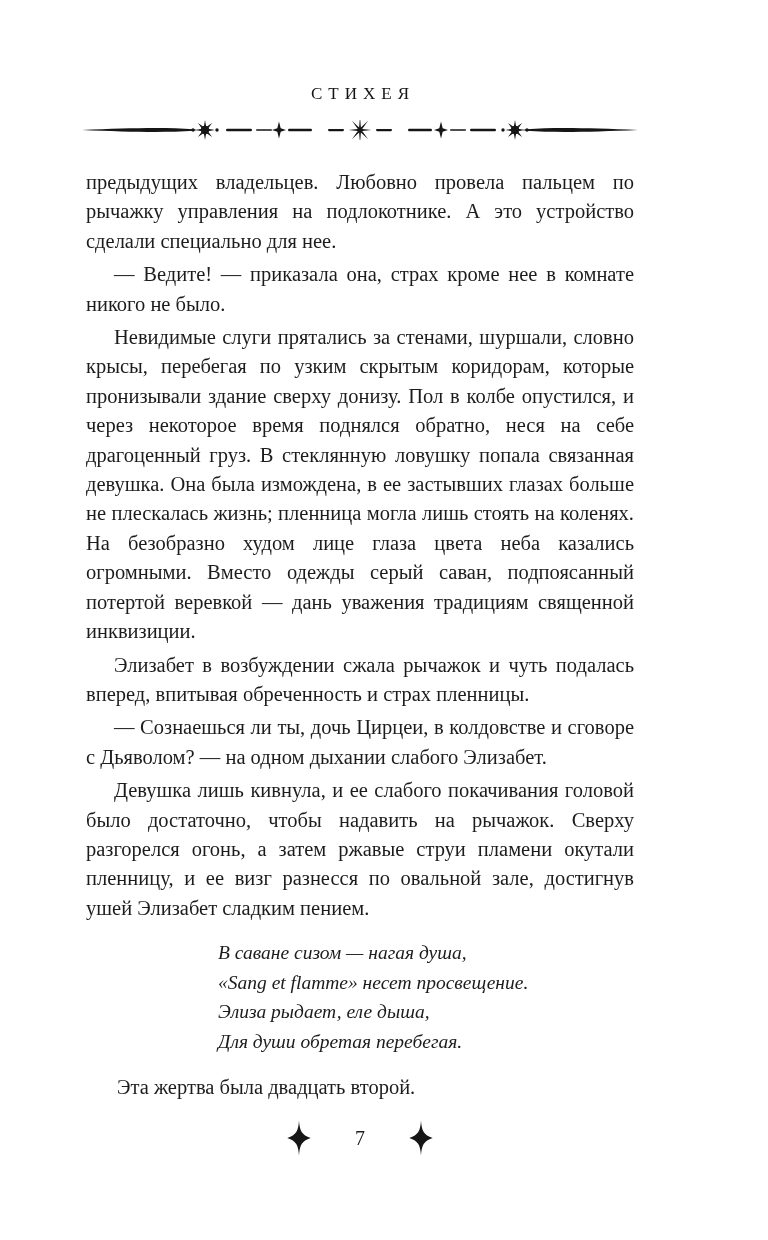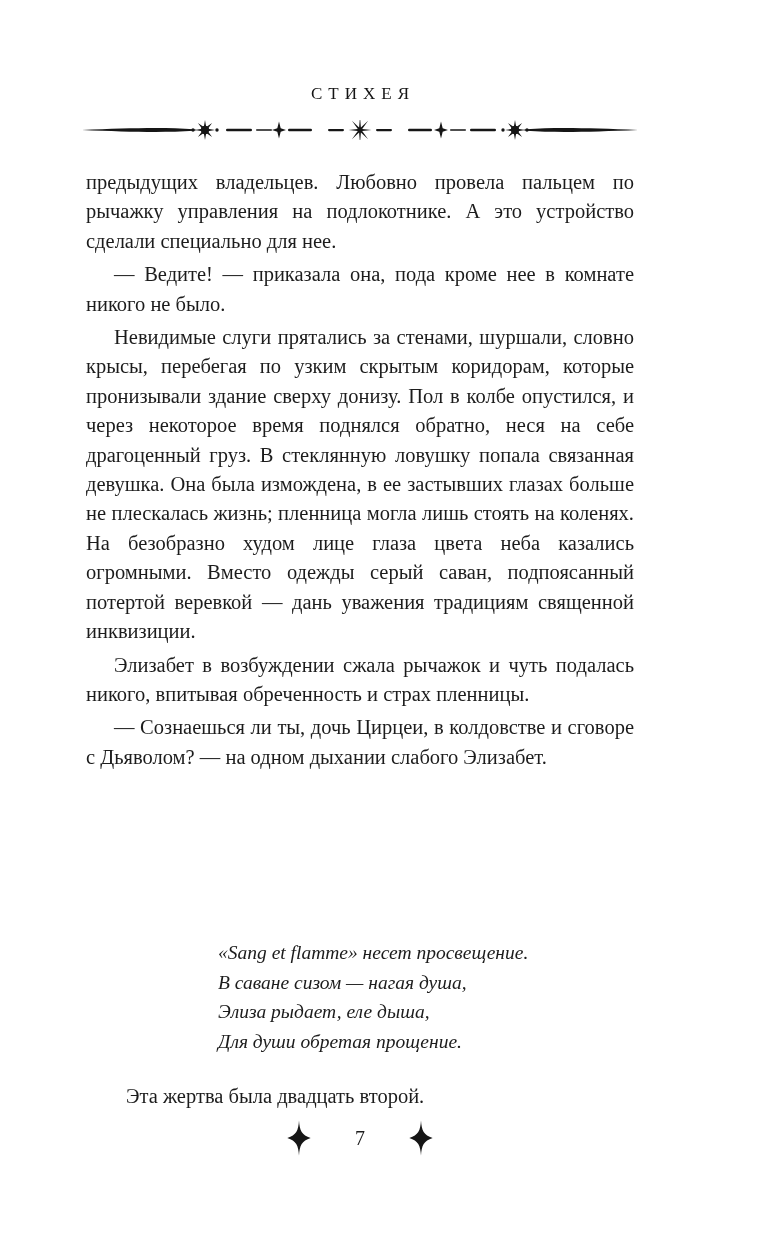--- a/index.html
+++ b/index.html
@@ -29,21 +29,21 @@
   .body-text p{margin:4px;padding:0;}
   .indent{text-indent:28px;}
   .verse{
     position:absolute;top:938px;left:218px;
     font-style:italic;font-size:19.5px;line-height:29.6px;
     color:#1c1c1c;
   }
   .verse-line{white-space:nowrap;}
   .closing{
     position:absolute;top:1066px;left:82px;width:556px;
-    font-size:20.5px;line-height:29.4px;margin:16px;
+    font-size:20.5px;line-height:29.4px;margin:7px;
   }
   .footer{
     position:absolute;top:1114px;left:82px;width:556px;height:48px;
     display:flex;align-items:center;justify-content:center;gap:40px;
   }
   .page-number{
     font-size:20px;color:#1c1c1c;line-height:1;
     min-width:12px;text-align:center;
   }
   .star-icon{display:block;}
@@ -92,31 +92,32 @@
       <polygon class="ink" points="10,0 2.9,1.2 7.1,7.1 1.2,2.9 0,10 -1.2,2.9 -7.1,7.1 -2.9,1.2 -10,0 -2.9,-1.2 -7.1,-7.1 -1.2,-2.9 0,-10 1.2,-2.9 7.1,-7.1 2.9,-1.2"></polygon>
       <circle class="ink" cx="-12" cy="0" r="1.7"></circle>
       <circle class="ink" cx="12" cy="0" r="1.7"></circle>
     </g>
 
     <path class="ink" d="M556,10 C511,8.2 476,7.0 444,9.2 L441,10 L444,10.8 C476,13.0 511,11.8 556,10 Z"></path>
   </svg>
 
   <div class="body-text">
       <p class="">предыдущих владельцев. Любовно провела пальцем по рычажку управления на подлокотнике. А это устройство сделали специально для нее.</p>
-      <p class="indent">— Ведите! — приказала она, пода кроме нее в комнате никого не было.</p>
+      <p class="indent">— Ведите! — приказала она, страх кроме нее в комнате никого не было.</p>
       <p class="indent">Невидимые слуги прятались за стенами, шуршали, словно крысы, перебегая по узким скрытым коридо­рам, которые пронизывали здание сверху донизу. Пол в колбе опустился, и через некоторое время поднялся обратно, неся на себе драгоценный груз. В стеклянную ловушку попала связанная девушка. Она была изможде­на, в ее застывших глазах больше не плескалась жизнь; пленница могла лишь стоять на коленях. На безобраз­но худом лице глаза цвета неба казались огромными. Вместо одежды серый саван, подпоясанный потертой веревкой — дань уважения традициям священной ин­квизиции.</p>
-      <p class="indent">Элизабет в возбуждении сжала рычажок и чуть пода­лась никого, впитывая обреченность и страх пленницы.</p>
+      <p class="indent">Элизабет в возбуждении сжала рычажок и чуть пода­лась вперед, впитывая обреченность и страх пленницы.</p>
       <p class="indent">— Сознаешься ли ты, дочь Цирцеи, в колдовстве и сго­воре с Дьяволом? — на одном дыхании слабого Элиза­бет.</p>
+      <p class="indent">Девушка лишь кивнула, и ее слабого покачивания го­ловой было достаточно, чтобы надавить на рычажок. Сверху разгорелся огонь, а затем ржавые струи пламени окутали пленницу, и ее визг разнесся по овальной зале, достигнув ушей Элизабет сладким пением.</p>
     </div>
 
   <div class="verse">
+      <div class="verse-line">В саване сизом — нагая душа,</div>
       <div class="verse-line">«Sang et flamme» несет просвещение.</div>
-      <div class="verse-line">В саване сизом — нагая душа,</div>
       <div class="verse-line">Элиза рыдает, еле дыша,</div>
-      <div class="verse-line">Для души обретая прощение.</div>
+      <div class="verse-line">Для души обретая перебегая.</div>
     </div>
 
   <p class="closing indent">Эта жертва была двадцать второй.</p>
 
   <div class="footer">
     <svg class="star-icon" width="30" height="40" viewBox="0 0 36 44" aria-hidden="true">
       <path class="ink" d="M18,1 C18.8,13 21.2,18.6 32,22 C21.2,25.4 18.8,31 18,43 C17.2,31 14.8,25.4 4,22 C14.8,18.6 17.2,13 18,1 Z"></path>
     </svg>
     <div class="page-number">7</div>
     <svg class="star-icon" width="30" height="40" viewBox="0 0 36 44" aria-hidden="true">

